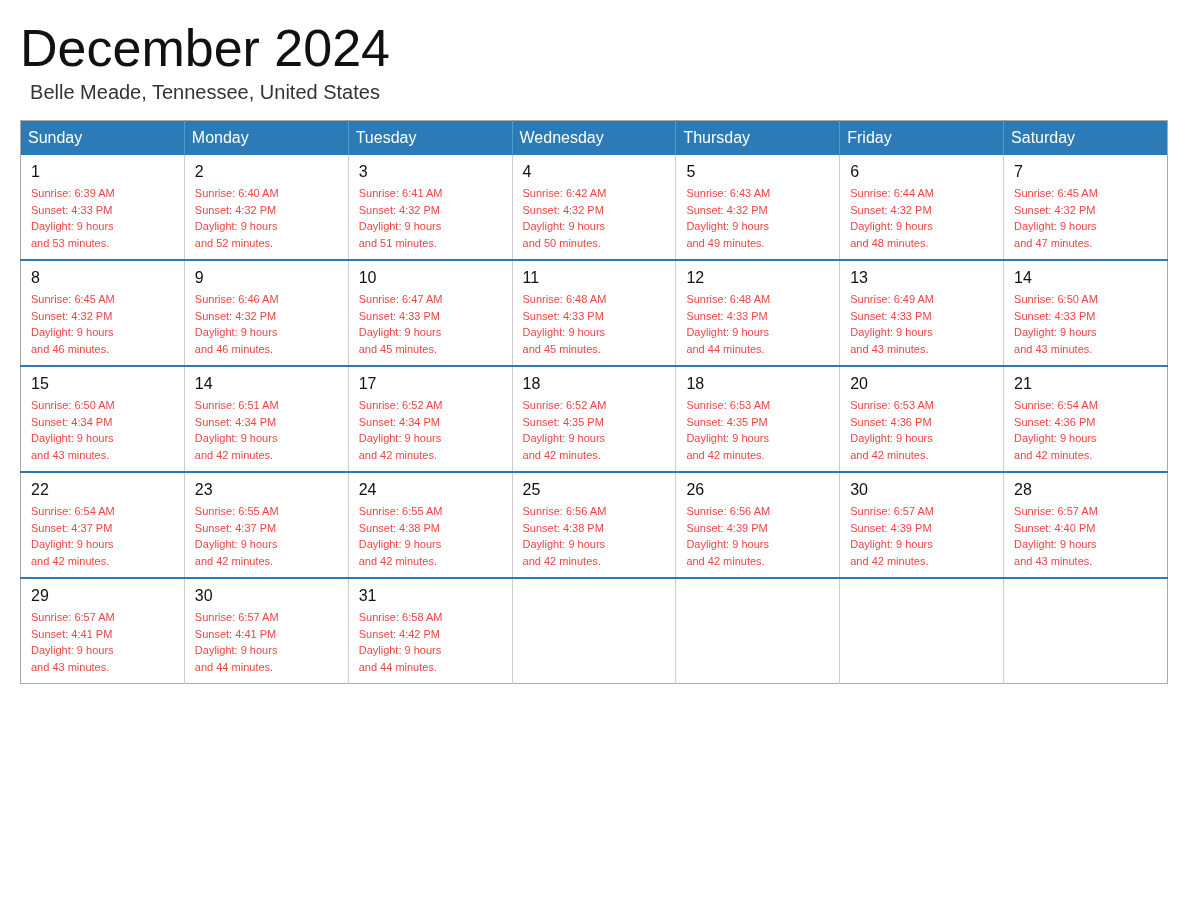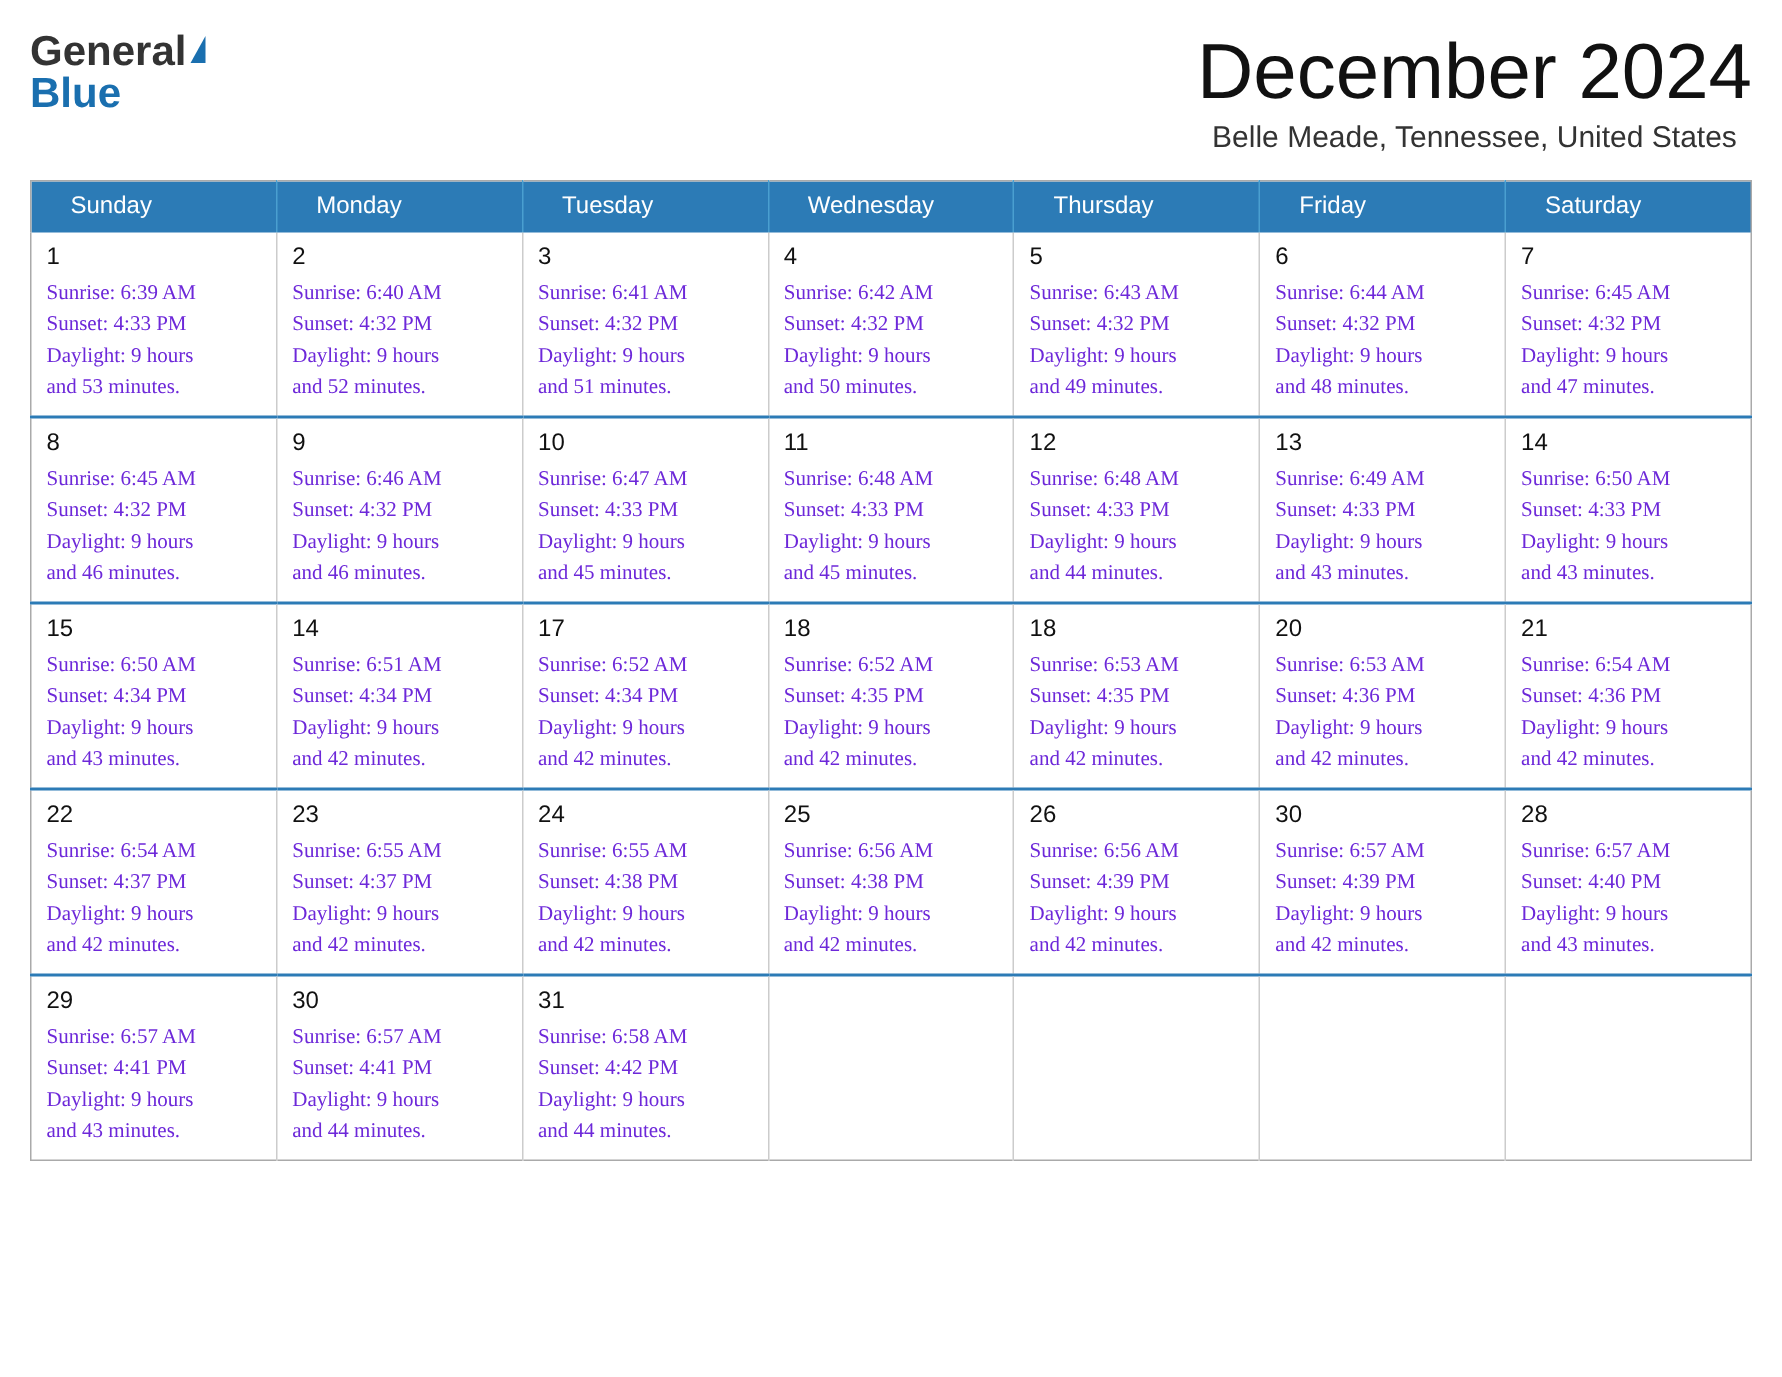--- a/index.html
+++ b/index.html
@@ -64,21 +64,21 @@
     .calendar-table {
       width: 100%;
       border-collapse: collapse;
       border: 1px solid #aaa;
     }
     .calendar-table th {
       background-color: #2c7bb6;
       color: #fff;
       font-size: 16px;
       font-weight: normal;
-      padding: 8px 26px;
+      padding: 8px 7px;
       text-align: left;
       border-right: 1px solid #4a9fd0;
     }
     .calendar-table th:last-child {
       border-right: none;
       margin-top: 28px;
     }
     .calendar-table td {
       vertical-align: top;
       padding: 8px 10px;
@@ -96,40 +96,32 @@
       border-bottom: none;
     }
     .day-num {
       font-size: 16px;
       font-weight: normal;
       color: #111;
       display: block;
       margin-bottom: 4px;
     }
     .day-info {
-      font-size: 14px;
+      font-size: 11px;
       line-height: 1.5;
-      color: #6d28d9;
-      font-family: Liberation Serif, serif;
+      color: #ef4444;
     }
     .empty-cell {
       background: #fff;
     }
   </style>
 </head>
 <body>
 
 <div class="header">
-  <div class="logo">
-    <div style="display:flex; align-items:center;">
-      <span class="logo-general">General</span>
-      <div class="logo-triangle"></div>
-    </div>
-    <span class="logo-blue">Blue</span>
-  </div>
   <div class="title-section">
     <div class="month-title">December 2024</div>
     <div class="location-title">Belle Meade, Tennessee, United States</div>
   </div>
 </div>
 
 <table class="calendar-table">
   <thead>
     <tr>
     <th>Sunday</th>

